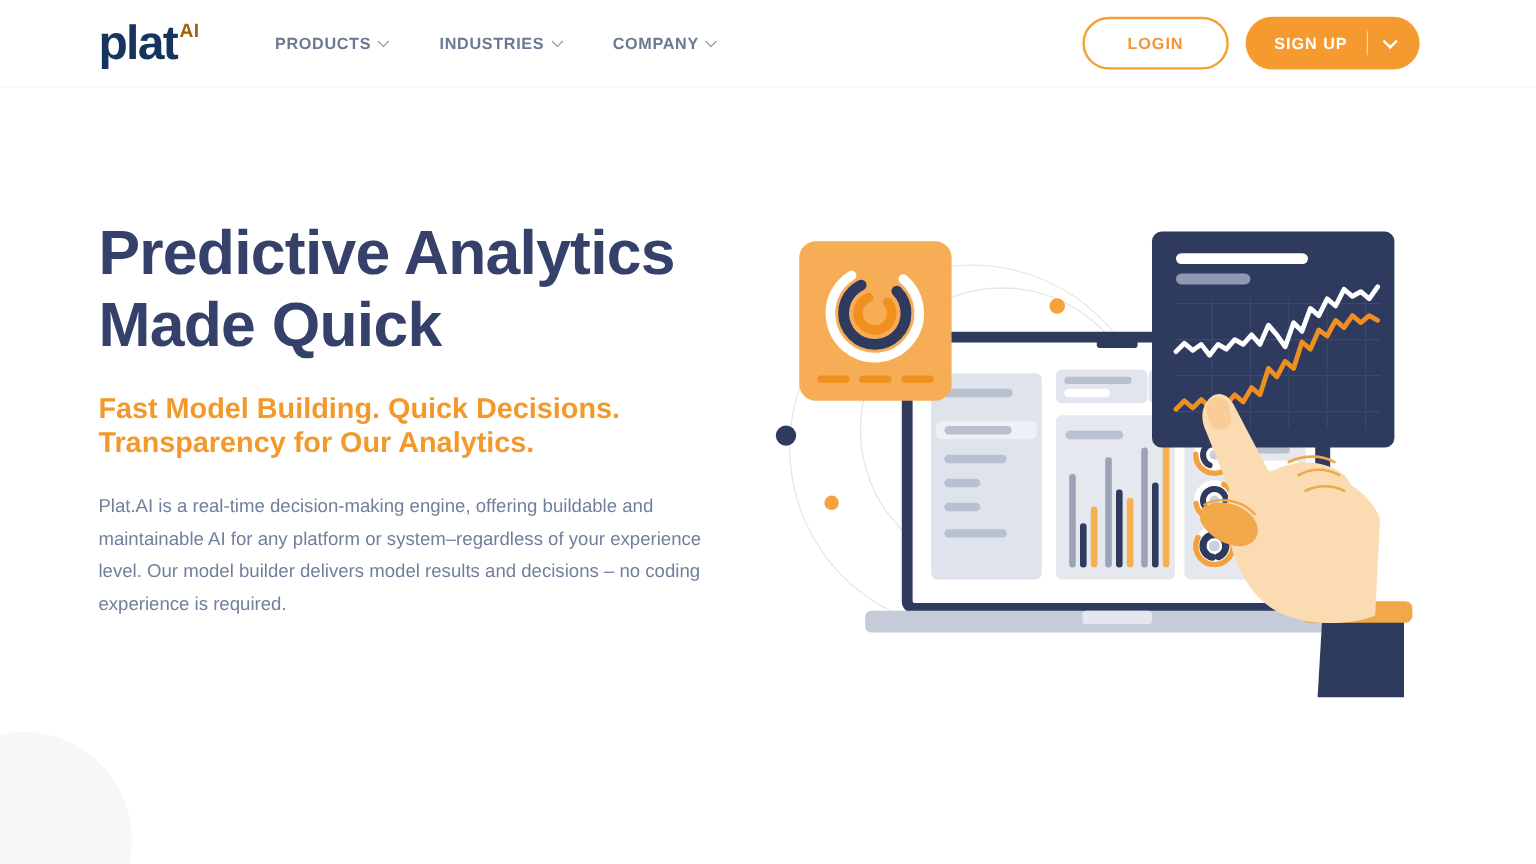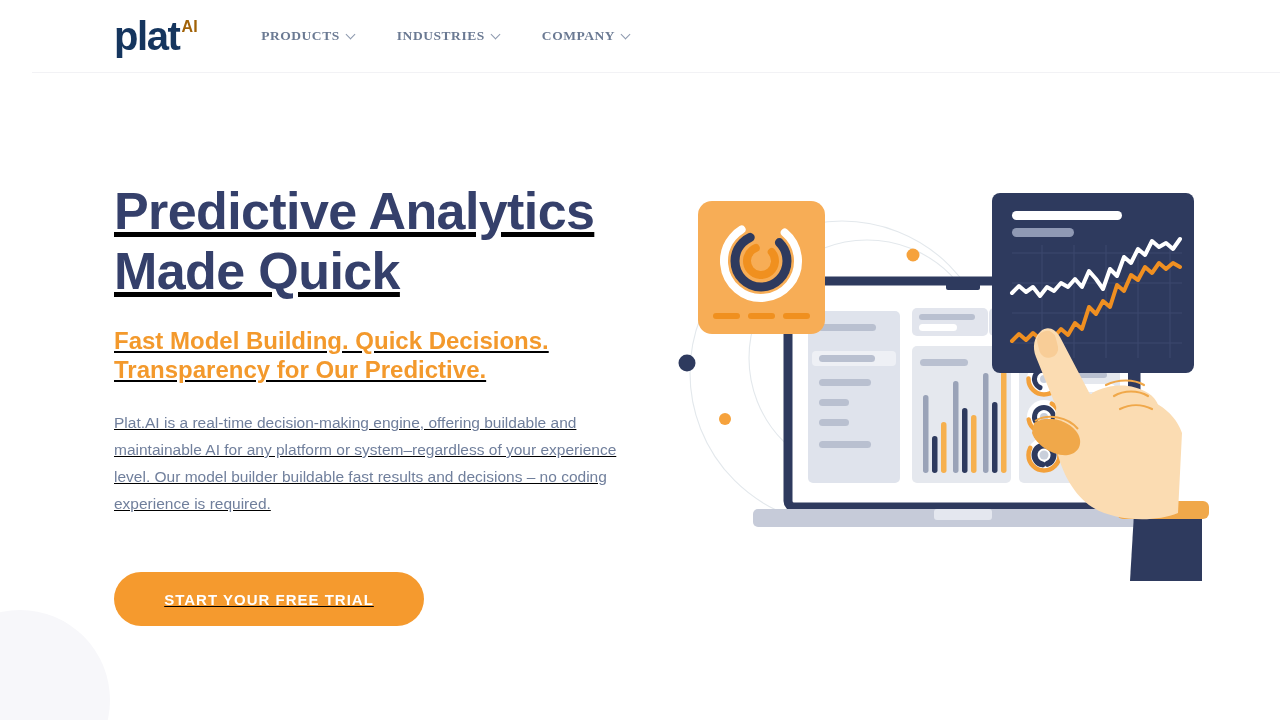--- a/index.html
+++ b/index.html
@@ -2,21 +2,21 @@
 <html><head>
 <meta charset="utf-8">
 <style>
   * { box-sizing: border-box; margin: 0; padding: 0; }
   html, body {
     width: 1280px; height: 720px;
     background: #ffffff;
     font-family: "Liberation Sans", sans-serif;
     overflow: hidden;
   }
-  .page { position: relative; width: 1280px; height: 720px; background: #fff; overflow: hidden; padding-left: 32px; }
+  .page { position: relative; width: 1280px; height: 720px; background: #fff; overflow: hidden; }
 
   
   .corner-blob {
     position: absolute; left: -70px; bottom: -70px;
     width: 180px; height: 180px; border-radius: 50%;
     background: #f7f7fa; z-index: 0;
   }
 
   
   .header {
@@ -34,21 +34,21 @@
   .logo-word {
     font-size: 40px; font-weight: 700; color: #15355e;
     letter-spacing: -1.4px; line-height: 40px;
     font-family: "Liberation Sans", sans-serif;
   }
   .logo-ai {
     font-size: 16px; font-weight: 700; color: #a16207;
     letter-spacing: .3px; margin-top: 2px; margin-left: 2px;
   }
 
-  .nav { display: flex; align-items: center; margin-left: 63px; gap: 42px; font-family: Liberation Serif, serif; }
+  .nav { display: flex; align-items: center; margin-left: 63px; gap: 42px; }
   .nav-item {
     display: flex; align-items: center; gap: 7px;
     font-size: 13.5px; font-weight: 600; letter-spacing: .55px;
     color: #6b7a93; cursor: pointer; text-transform: uppercase;
   }
   .chev {
     width: 8px; height: 8px; display: inline-block; position: relative; top: -1px;
   }
   .chev::before {
     content: ""; position: absolute; left: 0; top: 0;
@@ -75,21 +75,21 @@
   .signup-divider { width: 1px; height: 20px; background: rgba(255,255,255,.55); margin: 0 14px 0 16px; }
   .chev-w { width: 9px; height: 9px; display: inline-block; position: relative; }
   .chev-w::before {
     content: ""; position: absolute; left: 0; top: -2px;
     width: 7px; height: 7px;
     border-right: 2px solid #fff; border-bottom: 2px solid #fff;
     transform: rotate(45deg);
   }
 
   
-  .hero { position: relative; z-index: 2; display: flex; width: 1264px; height: 647px; text-decoration: underline; }
+  .hero { position: relative; z-index: 2; display: flex; width: 1264px; height: 647px; }
   .hero-left { width: 640px; padding-left: 82px; padding-top: 108px; }
   .hero-title {
     font-size: 52px; line-height: 60px; font-weight: 700;
     color: #35406b; letter-spacing: -.6px;
   }
   .hero-sub {
     margin-top: 25px;
     font-size: 24px; line-height: 29px; font-weight: 700; color: #f3992c;
   }
   .hero-body {
@@ -130,36 +130,41 @@
         <span>INDUSTRIES</span>
         <span class="chev"></span>
       </div>
       <div class="nav-item">
         <span>COMPANY</span>
         <span class="chev"></span>
       </div>
     </div>
 
     <div class="header-actions">
+      <button class="btn-login">LOGIN</button>
+      <button class="btn-signup">
+        <span>SIGN UP</span>
+        <span class="signup-divider"></span>
+        <span class="chev-w"></span>
+      </button>
     </div>
   </div>
 
   <div class="hero">
 
     <div class="hero-left">
       <h1 class="hero-title">
         <span>Predictive Analytics</span><br>
         <span>Made Quick</span>
       </h1>
       <div class="hero-sub">
         <span>Fast Model Building. Quick Decisions.</span><br>
-        <span>Transparency for Our Predictive.</span>
+        <span>Transparency for Our Analytics.</span>
       </div>
-      <p class="hero-body">Plat.AI is a real-time decision-making engine, offering buildable and maintainable AI for any platform or system–regardless of your experience level. Our model builder buildable fast results and decisions – no coding experience is required.</p>
-      <button class="btn-cta">START YOUR FREE TRIAL</button>
+      <p class="hero-body">Plat.AI is a real-time decision-making engine, offering buildable and maintainable AI for any platform or system–regardless of your experience level. Our model builder delivers model results and decisions – no coding experience is required.</p>
     </div>
 
     <div class="hero-right">
       <svg class="illus" width="560" height="400" viewBox="0 0 560 400">
 
         <g>
           <circle cx="180" cy="190" r="152" fill="none" stroke="#e3e8ec" stroke-width="1.1"></circle>
           <circle cx="205" cy="175" r="118" fill="none" stroke="#e3e8ec" stroke-width="1.1"></circle>
         </g>
         <circle cx="25" cy="180" r="8.5" fill="#2e3a5e"></circle>

